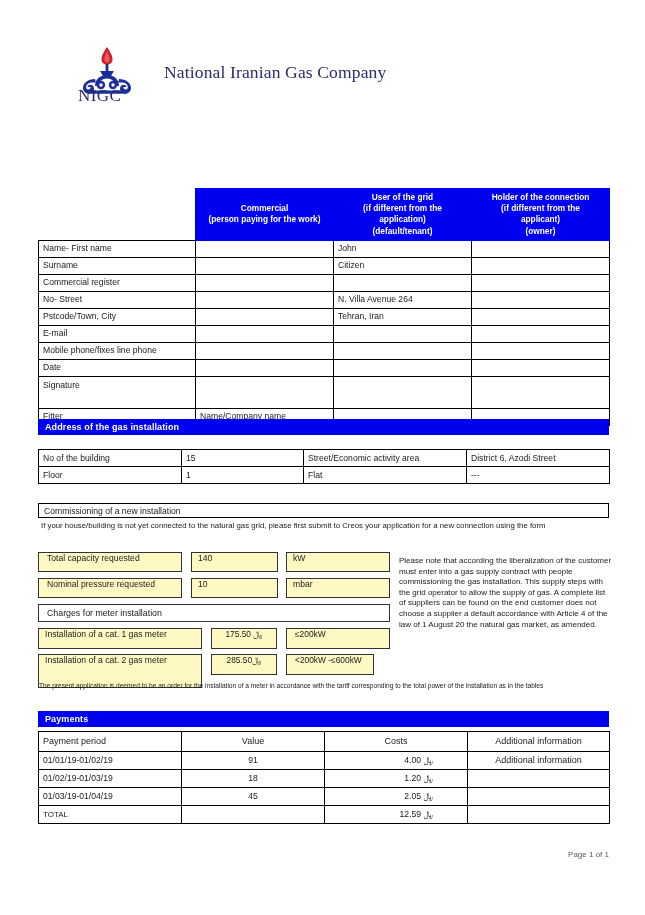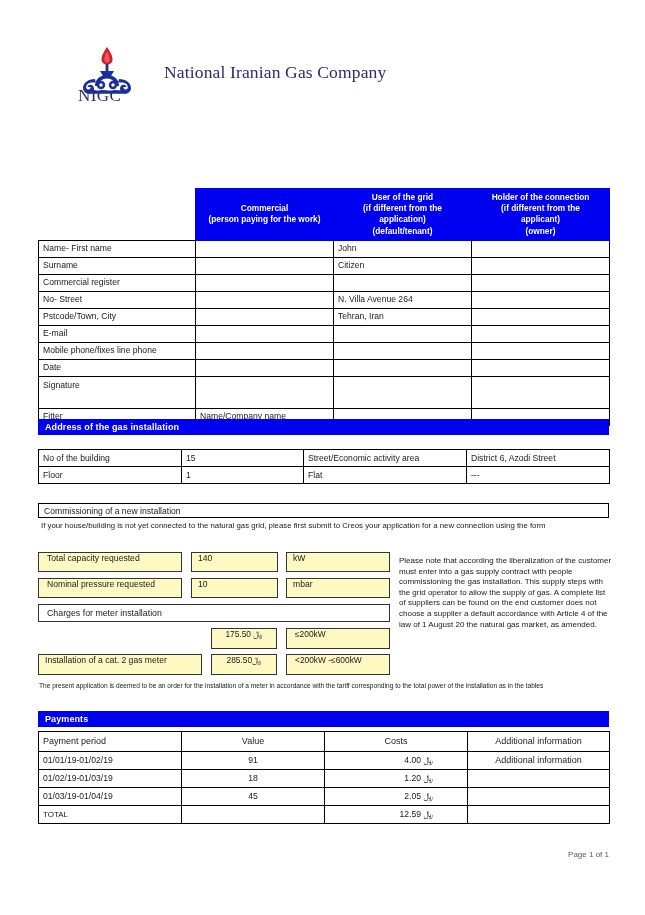--- a/index.html
+++ b/index.html
@@ -172,23 +172,23 @@
     border: 1px solid #333;
     box-sizing: border-box;
     font-size: 8.8px;
     display: flex; align-items: center;
     padding-left: 8px;
   }
 
   #m1-label { left: 38px;  top: 628px; width: 164px; height: 21px; }
   #m1-value { left: 211px; top: 628px; width: 66px;  height: 21px; }
   #m1-range { left: 286px; top: 628px; width: 104px; height: 21px; }
-  #m2-label { left: 38px;  top: 654px; width: 164px; height: 21px; }
+  #m2-label { left: 38px;  top: 654px; width: 164px; height: 34px; }
   #m2-value { left: 211px; top: 654px; width: 66px;  height: 21px; }
-  #m2-range { left: 286px; top: 654px; width: 104px; height: 21px; }
+  #m2-range { left: 286px; top: 654px; width: 88px; height: 21px; }
 
   .m-val { width: 100%; text-align: center; font-size: 8.4px; }
   .m-range { padding-left: 8px; font-size: 8.4px; }
 
   
   #side-note {
     position: absolute;
     left: 399px;
     top: 556px;
     width: 214px;
@@ -399,20 +399,23 @@
   </div>
   <div class="fbox" id="pres-value">
     <span class="val">10</span>
   </div>
   <div class="fbox" id="pres-unit">
     <span class="val">mbar</span>
   </div>
 
   <div id="charges-box">Charges for meter installation</div>
 
+  <div class="fbox" id="m1-label">
+    <span class="label tight">Installation of a cat. 1 gas meter</span>
+  </div>
   <div class="fbox" id="m1-value">
     <span class="m-val">175.50 ﷼</span>
   </div>
   <div class="fbox" id="m1-range">
     <span class="m-range">≤200kW</span>
   </div>
 
   <div class="fbox" id="m2-label">
     <span class="label tight">Installation of a cat. 2 gas meter</span>
   </div>

